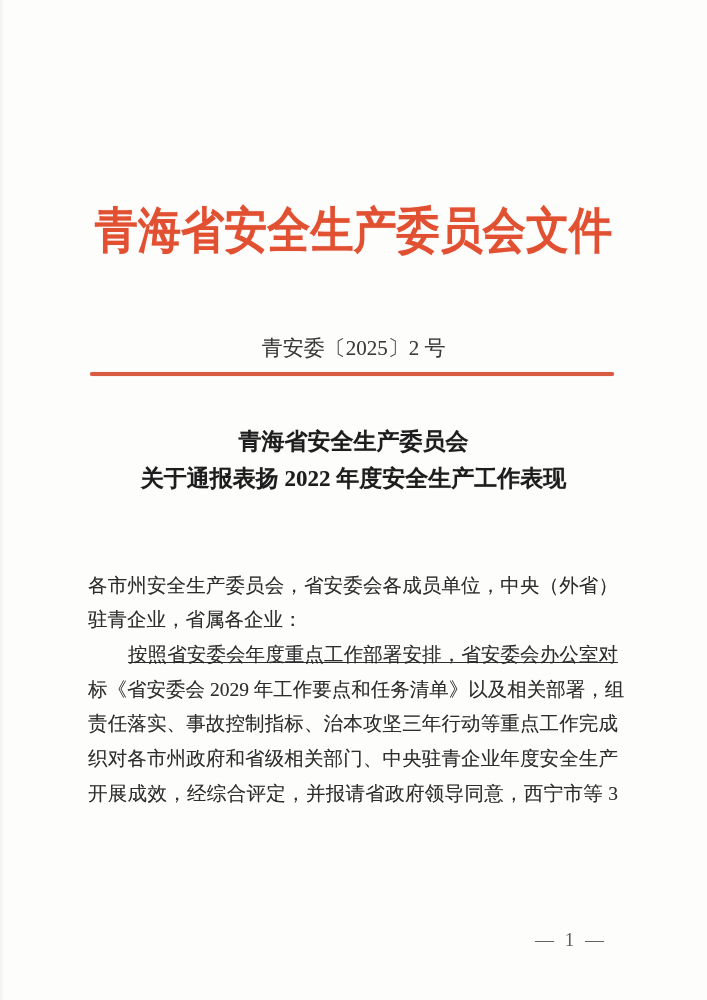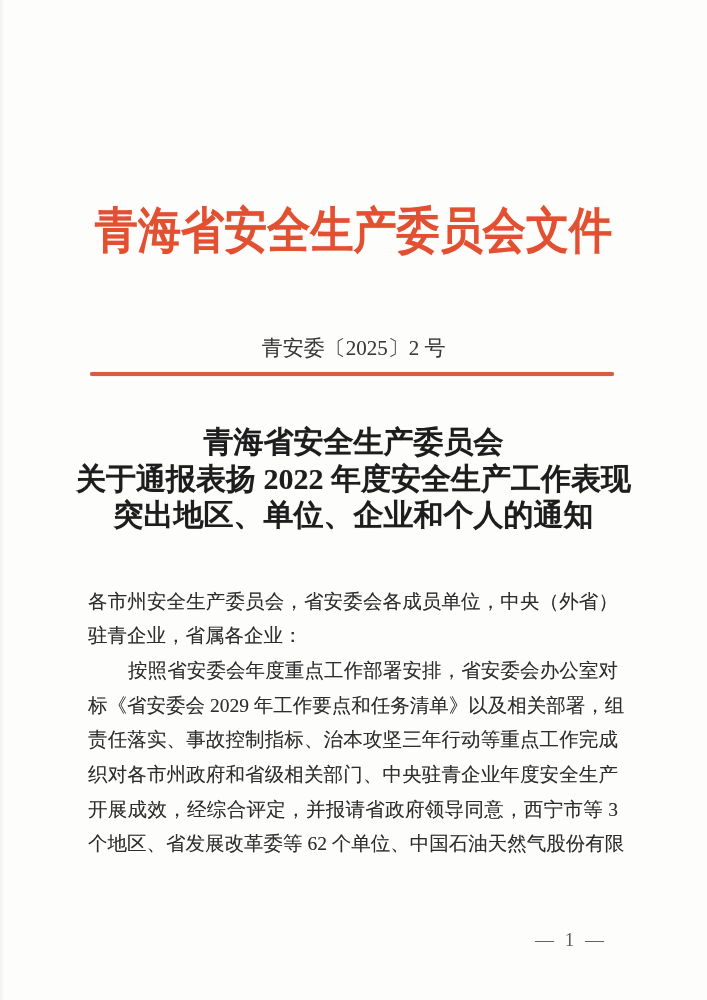--- a/index.html
+++ b/index.html
@@ -45,44 +45,43 @@
     width: 524px; height: 4px;
     background: #da5a43;
     border-radius: 2px;
     box-shadow: 0 0 1px rgba(218,90,67,0.6);
   }
   
   .notice-title {
     position: absolute;
     top: 424px; left: 0; width: 100%;
     text-align: center;
-    font-size: 30px;
+    font-size: 23px;
     line-height: 36.5px;
     font-weight: bold;
     color: #1d1d1d;
     text-shadow: 0 0 0.7px rgba(20,20,20,0.4);
   }
   
   .body-text {
     position: absolute;
     top: 569px; left: 88px;
     width: 530px;
     font-size: 19.5px;
     line-height: 34.6px;
     color: #2d2d2d;
     text-shadow: 0 0 0.6px rgba(35,35,35,0.35);
-    margin-top: 16px;
   }
   .body-line {
     text-align: justify;
     text-align-last: justify;
     white-space: nowrap;
   }
   .body-line.short { text-align-last: left; font-family: Liberation Mono, monospace; }
-  .body-line.indent { text-indent: 2.05em; }
+  .body-line.indent { text-indent: 2.05em; text-decoration: underline; }
   
   .pagenum {
     position: absolute;
     top: 929px; right: 100px;
     font-size: 19px;
     color: #5c5c5c;
     letter-spacing: 3px;
     white-space: nowrap;
   }
 </style>
@@ -93,29 +92,27 @@
 
   <div class="letterhead">青海省安全生产委员会文件</div>
 
   <div class="docnum">青安委〔2025〕2 号</div>
 
   <div class="red-rule"></div>
 
   <div class="notice-title">
     <div>青海省安全生产委员会</div>
     <div>关于通报表扬 2022 年度安全生产工作表现</div>
-    <div>突出地区、单位、企业和个人的通知</div>
   </div>
 
   <div class="body-text">
     <div class="body-line">各市州安全生产委员会，省安委会各成员单位，中央（外省）</div>
     <div class="body-line short">驻青企业，省属各企业：</div>
     <div class="body-line indent">按照省安委会年度重点工作部署安排，省安委会办公室对</div>
     <div class="body-line">标《省安委会 2029 年工作要点和任务清单》以及相关部署，组</div>
     <div class="body-line">责任落实、事故控制指标、治本攻坚三年行动等重点工作完成</div>
     <div class="body-line">织对各市州政府和省级相关部门、中央驻青企业年度安全生产</div>
     <div class="body-line">开展成效，经综合评定，并报请省政府领导同意，西宁市等 3</div>
-    <div class="body-line">个地区、省发展改革委等 62 个单位、中国石油天然气股份有限</div>
   </div>
 
   <div class="pagenum">— 1 —</div>
 
 </div>
 
 </body></html>

